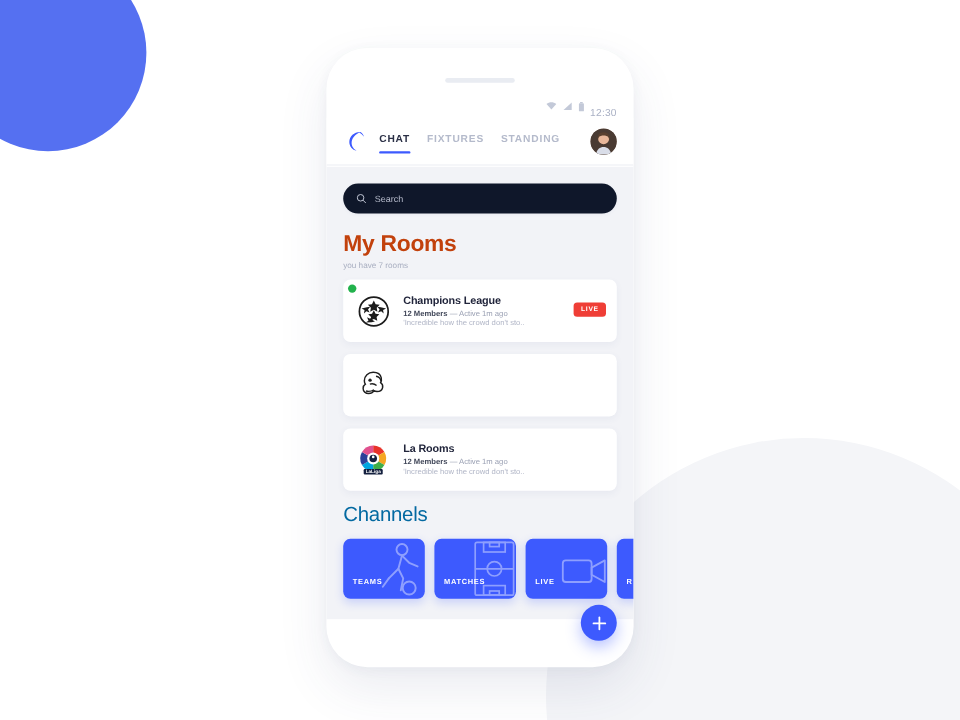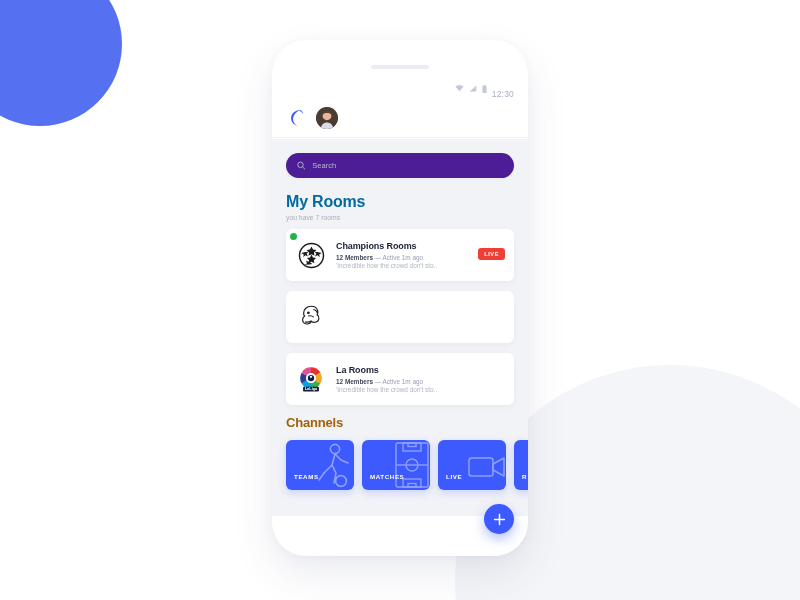--- a/index.html
+++ b/index.html
@@ -140,44 +140,44 @@
     background: #f2f3f7;
     padding: 0 14px;
     box-sizing: border-box;
     overflow: hidden;
   }
 
   .searchbar {
     margin-top: 14px;
     height: 25px;
     border-radius: 13px;
-    background: #4c1d95;
+    background: #0f172a;
     display: flex;
     align-items: center;
     padding: 0 11px;
     box-shadow: 0 1px 3px rgba(70,80,130,0.05);
   }
   .searchbar input {
     border: 0;
     outline: 0;
     background: transparent;
     font-family: "Liberation Sans", sans-serif;
     font-size: 7.5px;
     color: #8e95a8;
     margin-left: 7px;
     width: 100%;
     padding: 0;
   }
   .searchbar input::placeholder { color: #b6bbcb; }
 
   .section-title {
     margin-top: 15px;
-    font-size: 16px;
+    font-size: 19px;
     font-weight: bold;
-    color: #0369a1;
+    color: #c2410c;
     letter-spacing: -0.2px;
   }
   .section-sub {
     margin-top: 3px;
     font-size: 6.8px;
     color: #a8aec0;
   }
 
   
   .rooms { margin-top: 8px; }
@@ -242,23 +242,23 @@
     top: 4px;
     width: 7px;
     height: 7px;
     border-radius: 50%;
     background: #22b24c;
   }
 
   
   .channels-title {
     margin-top: 6px;
-    font-size: 13px;
-    font-weight: bold;
-    color: #a16207;
+    font-size: 17px;
+    font-weight: normal;
+    color: #0369a1;
     letter-spacing: -0.2px;
   }
   .channel-row {
     margin-top: 10px;
     display: flex;
     gap: 8px;
   }
   .channel-card {
     position: relative;
     flex: 0 0 auto;
@@ -327,20 +327,25 @@
     <span class="sb-time">12:30</span>
   </div>
 
   <div class="navbar">
     <svg class="logo" viewBox="0 0 22 22">
       <path d="M15.5 2.2 C10.5 2.0 5.6 6.0 5.6 11.3 C5.6 15.2 8.4 18.6 12.2 19.3
                C8.9 17.6 7.3 14.4 7.8 11.0 C8.3 7.5 11.2 4.2 15.5 2.2 Z" fill="#3d5afe"></path>
       <path d="M15.8 2.3 C17.6 3.4 18.7 5.0 19.0 6.6 C17.9 5.0 16.3 3.6 14.4 2.7 Z" fill="#3d5afe"></path>
     </svg>
 
+    <div class="tabs">
+      <div class="tab active">CHAT</div>
+      <div class="tab">FIXTURES</div>
+      <div class="tab">STANDING</div>
+    </div>
 
     <div class="avatar">
       <svg viewBox="0 0 22 22" width="22" height="22">
         <circle cx="11" cy="11" r="11" fill="#4a3b33"></circle>
         <circle cx="11" cy="8.6" r="4.6" fill="#e8b79a"></circle>
         <path d="M11 3.2 c3.6 0 5.2 2.4 5.0 5.6 c-0.1 1.6 -0.6 2.8 -0.6 2.8
                  c0.9 -4.0 -1.0 -5.6 -4.4 -5.6 c-3.4 0 -5.3 1.6 -4.4 5.6
                  c0 0 -0.5 -1.2 -0.6 -2.8 C5.8 5.6 7.4 3.2 11 3.2 Z" fill="#59402f"></path>
         <path d="M4.6 22 c0.6 -4.4 3.4 -6.4 6.4 -6.4 c3.0 0 5.8 2.0 6.4 6.4 Z" fill="#d9dde8"></path>
       </svg>
@@ -370,21 +375,21 @@
             <path d="M15 5.6 l1.6 3.2 3.5 0.5 -2.6 2.5 0.6 3.5 -3.1 -1.7 -3.1 1.7 0.6 -3.5
                      -2.6 -2.5 3.5 -0.5 Z" fill="#1c1c1c"></path>
             <path d="M15 14.0 l1.5 3.0 3.3 0.5 -2.4 2.3 0.6 3.3 -3.0 -1.6 -3.0 1.6 0.6 -3.3
                      -2.4 -2.3 3.3 -0.5 Z" fill="#1c1c1c"></path>
             <path d="M4.4 12.5 l2.6 1.4 -0.5 3.0 2.1 -2.1 2.8 1.2 -1.4 -2.7 1.9 -2.3 -2.9 0.5 Z" fill="#1c1c1c"></path>
             <path d="M25.6 12.5 l-2.6 1.4 0.5 3.0 -2.1 -2.1 -2.8 1.2 1.4 -2.7 -1.9 -2.3 2.9 0.5 Z" fill="#1c1c1c"></path>
             <path d="M8.0 24.6 l2.4 -1.6 -1.2 -2.9 2.6 1.3 2.2 -2.0 -0.5 2.9 2.5 1.5 -2.9 0.5 Z" fill="#1c1c1c"></path>
           </svg>
         </div>
         <div class="room-info">
-          <div class="room-name">Champions Rooms</div>
+          <div class="room-name">Champions League</div>
           <div class="room-meta">
             <b>12 Members</b><span> — </span><span>Active 1m ago</span>
           </div>
           <div class="room-snippet">'Incredible how the crowd don't sto..</div>
         </div>
         <div class="live-badge">LIVE</div>
       </div>
 
       <div class="room-card">
         <div class="room-logo">

